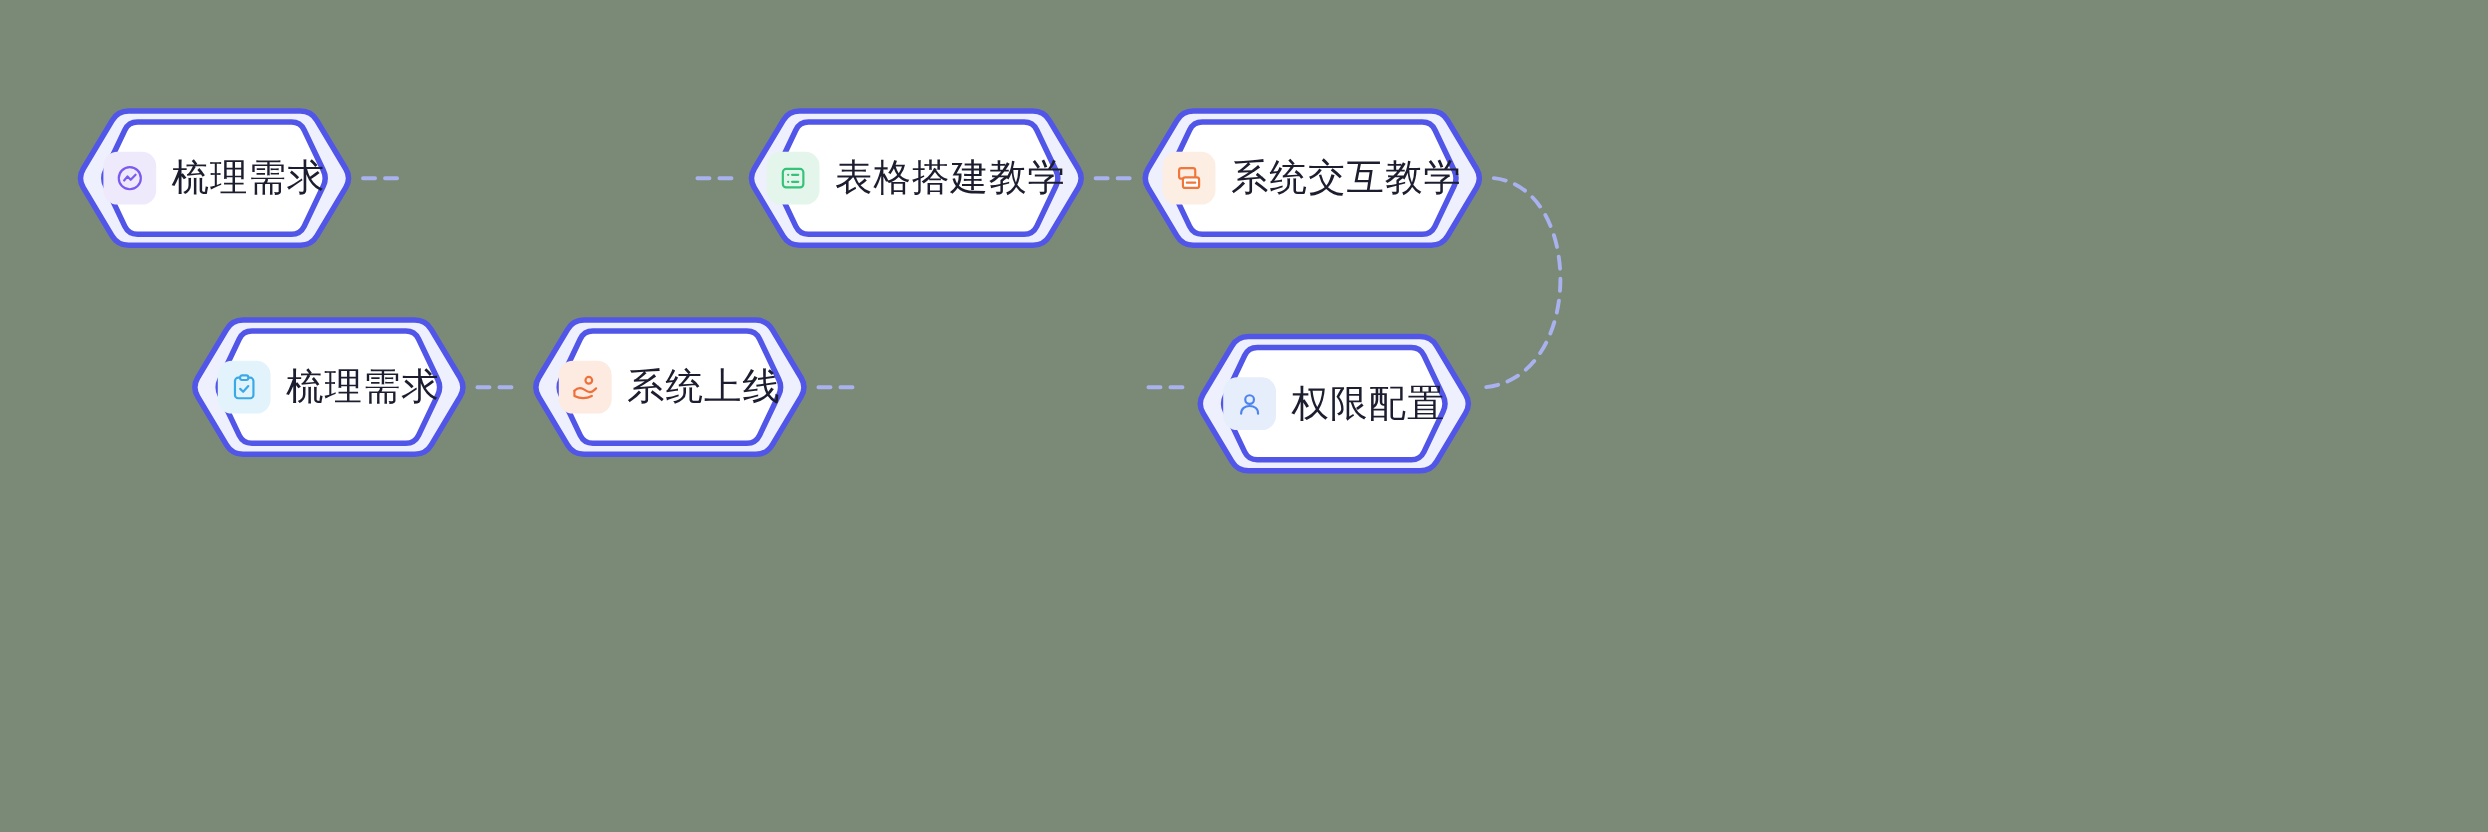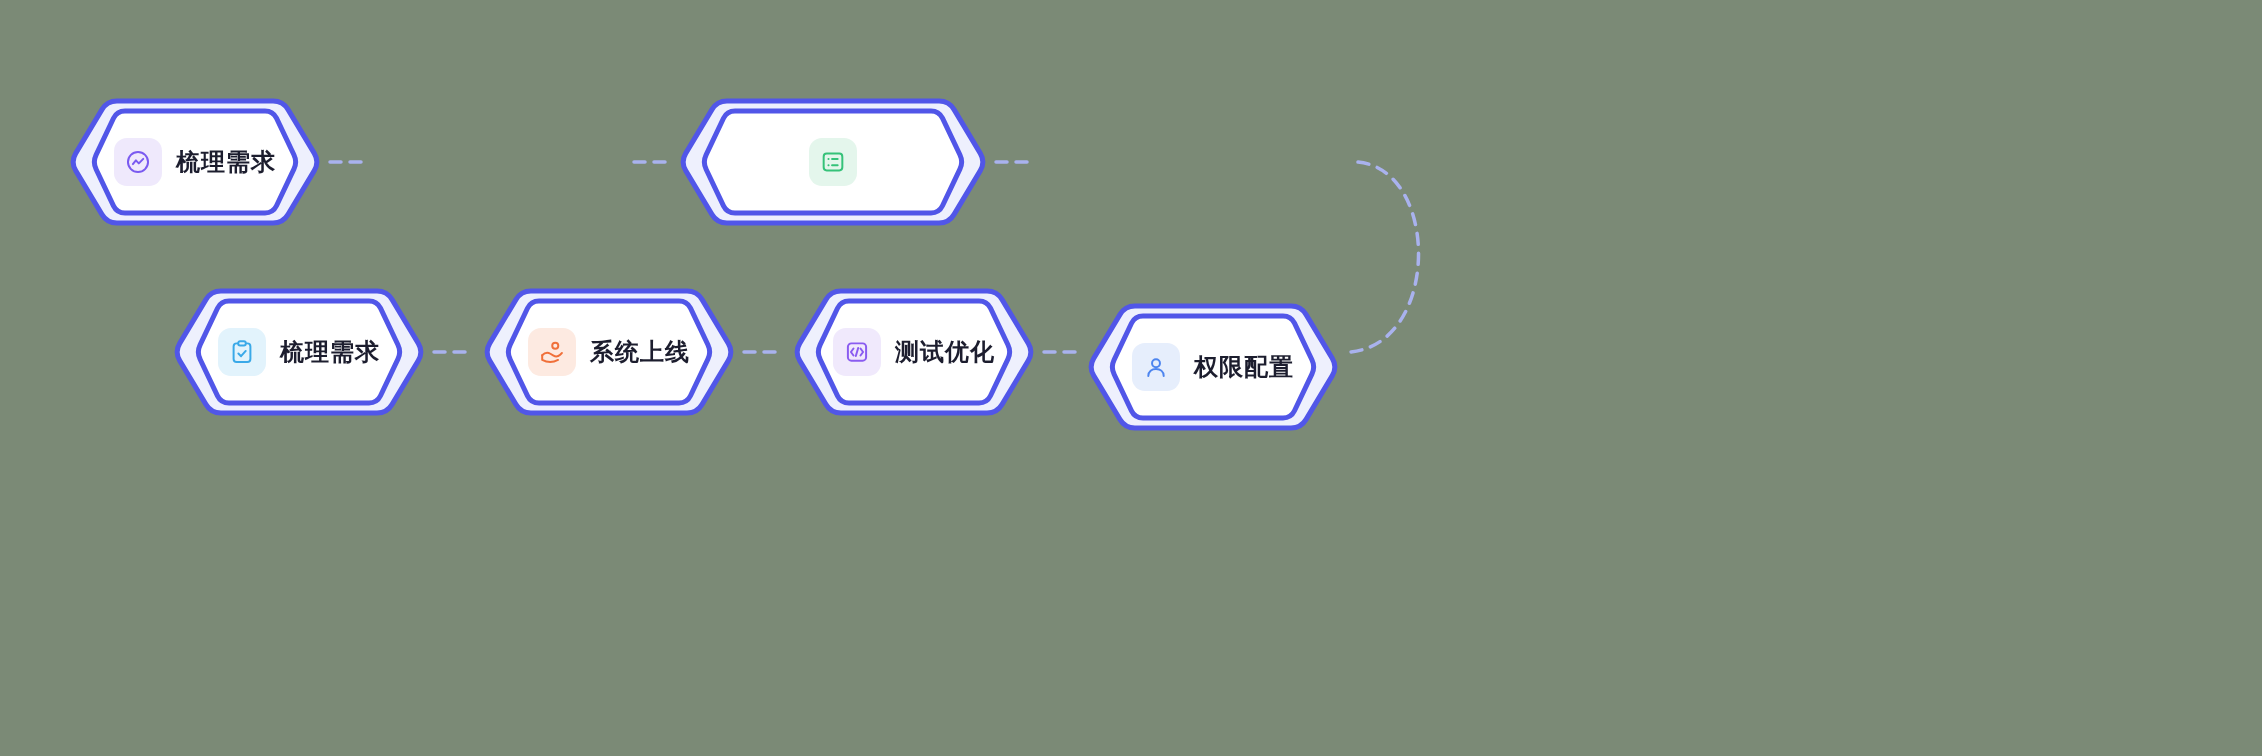--- a/index.html
+++ b/index.html
@@ -56,22 +56,22 @@
   .badge svg {
     width: 28px;
     height: 28px;
     fill: none;
     stroke: currentColor;
     stroke-width: 1.7;
     stroke-linecap: round;
     stroke-linejoin: round;
   }
   .node-label {
-    font-size: 24px;
-    font-weight: bold;
+    font-size: 34px;
+    font-weight: normal;
     color: #1c1d2e;
     letter-spacing: 1px;
     white-space: nowrap;
   }
 </style>
 </head>
 <body style="background: rgb(123, 138, 118);">
 
 <div class="canvas" style="background: rgb(123, 138, 118);">
 
@@ -107,55 +107,57 @@
         <path d="M11.7 72.6 Q 6.6 64.0 11.7 55.4 L37.9 11.6 Q 43.0 3.0 53.0 3.0 L265.0 3.0 Q 275.0 3.0 280.1 11.6 L306.3 55.4 Q 311.4 64.0 306.3 72.6 L280.1 116.4 Q 275.0 125.0 265.0 125.0 L53.0 125.0 Q 43.0 125.0 37.9 116.4 Z" fill="#eef0fd" stroke="#5156e8" stroke-width="5" stroke-linejoin="round"></path>
         <path d="M32.1 71.2 Q 28.6 64.0 32.1 56.8 L49.5 20.2 Q 53.0 13.0 61.0 13.0 L257.0 13.0 Q 265.0 13.0 268.5 20.2 L285.9 56.8 Q 289.4 64.0 285.9 71.2 L268.5 107.8 Q 265.0 115.0 257.0 115.0 L61.0 115.0 Q 53.0 115.0 49.5 107.8 Z" fill="#ffffff" stroke="#5156e8" stroke-width="5" stroke-linejoin="round"></path>
       </svg>
     <div class="node-content">
       <span class="badge">
         <svg viewBox="0 0 24 24">
             <rect x="4" y="4.8" width="16" height="14.4" rx="2.6"></rect>
             <path d="M8.1 9.4 l0.1 0 M11.2 9.4 h4.8 M8.1 14.8 l0.1 0 M11.2 14.8 h4.8"></path>
           </svg>
       </span>
+      <span class="node-label">表格搭建教学</span>
     </div>
   </div>
 
+  <div class="node" style="left: 1032px; top: 98px; width: 322px; height: 128px; --icon-bg: #fdeee3; --icon-color: #f0763a;">
+    <svg class="node-shape" aria-hidden="true" viewBox="0 0 322 128">
+        <path d="M11.7 72.6 Q 6.6 64.0 11.7 55.4 L37.9 11.6 Q 43.0 3.0 53.0 3.0 L269.0 3.0 Q 279.0 3.0 284.1 11.6 L310.3 55.4 Q 315.4 64.0 310.3 72.6 L284.1 116.4 Q 279.0 125.0 269.0 125.0 L53.0 125.0 Q 43.0 125.0 37.9 116.4 Z" fill="#eef0fd" stroke="#5156e8" stroke-width="5" stroke-linejoin="round"></path>
+        <path d="M32.1 71.2 Q 28.6 64.0 32.1 56.8 L49.5 20.2 Q 53.0 13.0 61.0 13.0 L261.0 13.0 Q 269.0 13.0 272.5 20.2 L289.9 56.8 Q 293.4 64.0 289.9 71.2 L272.5 107.8 Q 269.0 115.0 261.0 115.0 L61.0 115.0 Q 53.0 115.0 49.5 107.8 Z" fill="#ffffff" stroke="#5156e8" stroke-width="5" stroke-linejoin="round"></path>
+      </svg>
+    <div class="node-content">
+      <span class="badge">
+        <svg viewBox="0 0 24 24">
+            <rect x="4.2" y="4.2" width="12.6" height="8.2" rx="1.8"></rect>
+            <rect x="7.2" y="11.4" width="12.6" height="8.2" rx="1.8" style="fill:#fff"></rect>
+            <path d="M10.2 15.5 h6.6"></path>
+          </svg>
+      </span>
+      <span class="node-label">系统交互教学</span>
+    </div>
+  </div>
 
   <div class="node" style="left: 1082px; top: 303px; width: 262px; height: 128px; --icon-bg: #e6eefc; --icon-color: #4d85ef;">
     <svg class="node-shape" aria-hidden="true" viewBox="0 0 262 128">
         <path d="M11.7 72.6 Q 6.6 64.0 11.7 55.4 L37.9 11.6 Q 43.0 3.0 53.0 3.0 L209.0 3.0 Q 219.0 3.0 224.1 11.6 L250.3 55.4 Q 255.4 64.0 250.3 72.6 L224.1 116.4 Q 219.0 125.0 209.0 125.0 L53.0 125.0 Q 43.0 125.0 37.9 116.4 Z" fill="#eef0fd" stroke="#5156e8" stroke-width="5" stroke-linejoin="round"></path>
         <path d="M32.1 71.2 Q 28.6 64.0 32.1 56.8 L49.5 20.2 Q 53.0 13.0 61.0 13.0 L201.0 13.0 Q 209.0 13.0 212.5 20.2 L229.9 56.8 Q 233.4 64.0 229.9 71.2 L212.5 107.8 Q 209.0 115.0 201.0 115.0 L61.0 115.0 Q 53.0 115.0 49.5 107.8 Z" fill="#ffffff" stroke="#5156e8" stroke-width="5" stroke-linejoin="round"></path>
       </svg>
     <div class="node-content">
       <span class="badge">
         <svg viewBox="0 0 24 24">
             <circle cx="12" cy="8.8" r="3.4"></circle>
             <path d="M5.4 19.8 c0 -4.2 3.1 -6 6.6 -6 s6.6 1.8 6.6 6"></path>
           </svg>
       </span>
       <span class="node-label">权限配置</span>
     </div>
   </div>
 
-  <div class="node" style="left: 788px; top: 288px; width: 252px; height: 128px; --icon-bg: #f0e9fc; --icon-color: #8a5cf0;">
-    <svg class="node-shape" aria-hidden="true" viewBox="0 0 252 128">
-        <path d="M11.7 72.6 Q 6.6 64.0 11.7 55.4 L37.9 11.6 Q 43.0 3.0 53.0 3.0 L199.0 3.0 Q 209.0 3.0 214.1 11.6 L240.3 55.4 Q 245.4 64.0 240.3 72.6 L214.1 116.4 Q 209.0 125.0 199.0 125.0 L53.0 125.0 Q 43.0 125.0 37.9 116.4 Z" fill="#eef0fd" stroke="#5156e8" stroke-width="5" stroke-linejoin="round"></path>
-        <path d="M32.1 71.2 Q 28.6 64.0 32.1 56.8 L49.5 20.2 Q 53.0 13.0 61.0 13.0 L191.0 13.0 Q 199.0 13.0 202.5 20.2 L219.9 56.8 Q 223.4 64.0 219.9 71.2 L202.5 107.8 Q 199.0 115.0 191.0 115.0 L61.0 115.0 Q 53.0 115.0 49.5 107.8 Z" fill="#ffffff" stroke="#5156e8" stroke-width="5" stroke-linejoin="round"></path>
-      </svg>
-    <div class="node-content">
-      <span class="badge">
-        <svg viewBox="0 0 24 24">
-            <rect x="4.2" y="4.6" width="15.6" height="14.8" rx="3"></rect>
-            <path d="M9 9 L6.8 12 L9 15 M15 9 L17.2 12 L15 15 M13 8.6 L11 15.4"></path>
-          </svg>
-      </span>
-      <span class="node-label">测试优化</span>
-    </div>
-  </div>
 
   <div class="node" style="left: 478px; top: 288px; width: 262px; height: 128px; --icon-bg: #fdeae1; --icon-color: #f0703a;">
     <svg class="node-shape" aria-hidden="true" viewBox="0 0 262 128">
         <path d="M11.7 72.6 Q 6.6 64.0 11.7 55.4 L37.9 11.6 Q 43.0 3.0 53.0 3.0 L209.0 3.0 Q 219.0 3.0 224.1 11.6 L250.3 55.4 Q 255.4 64.0 250.3 72.6 L224.1 116.4 Q 219.0 125.0 209.0 125.0 L53.0 125.0 Q 43.0 125.0 37.9 116.4 Z" fill="#eef0fd" stroke="#5156e8" stroke-width="5" stroke-linejoin="round"></path>
         <path d="M32.1 71.2 Q 28.6 64.0 32.1 56.8 L49.5 20.2 Q 53.0 13.0 61.0 13.0 L201.0 13.0 Q 209.0 13.0 212.5 20.2 L229.9 56.8 Q 233.4 64.0 229.9 71.2 L212.5 107.8 Q 209.0 115.0 201.0 115.0 L61.0 115.0 Q 53.0 115.0 49.5 107.8 Z" fill="#ffffff" stroke="#5156e8" stroke-width="5" stroke-linejoin="round"></path>
       </svg>
     <div class="node-content">
       <span class="badge">
         <svg viewBox="0 0 24 24">
             <circle cx="14.8" cy="6.6" r="2.6"></circle>

